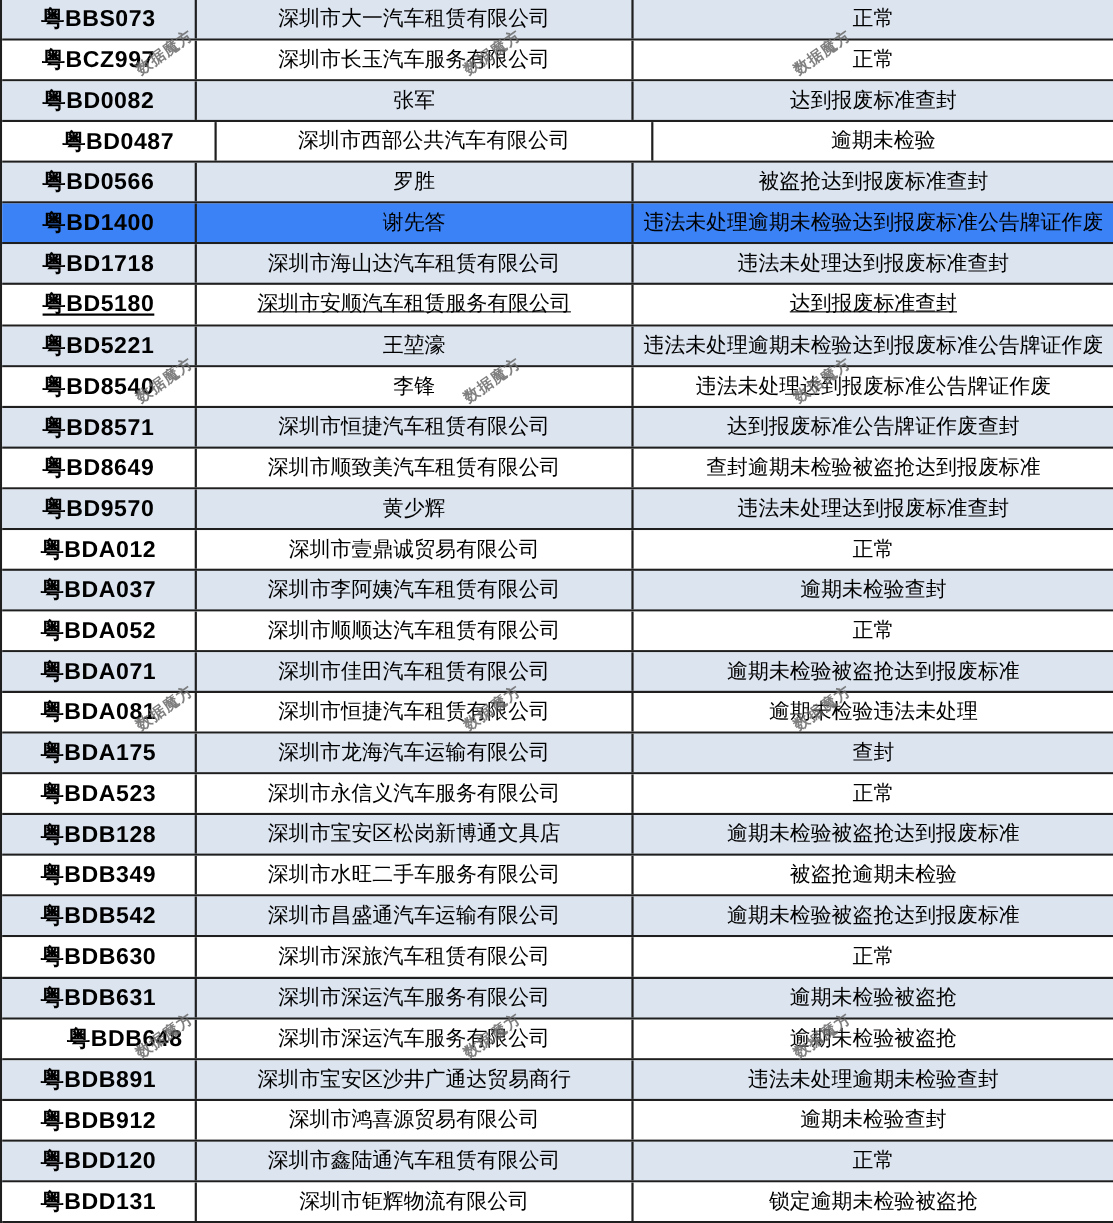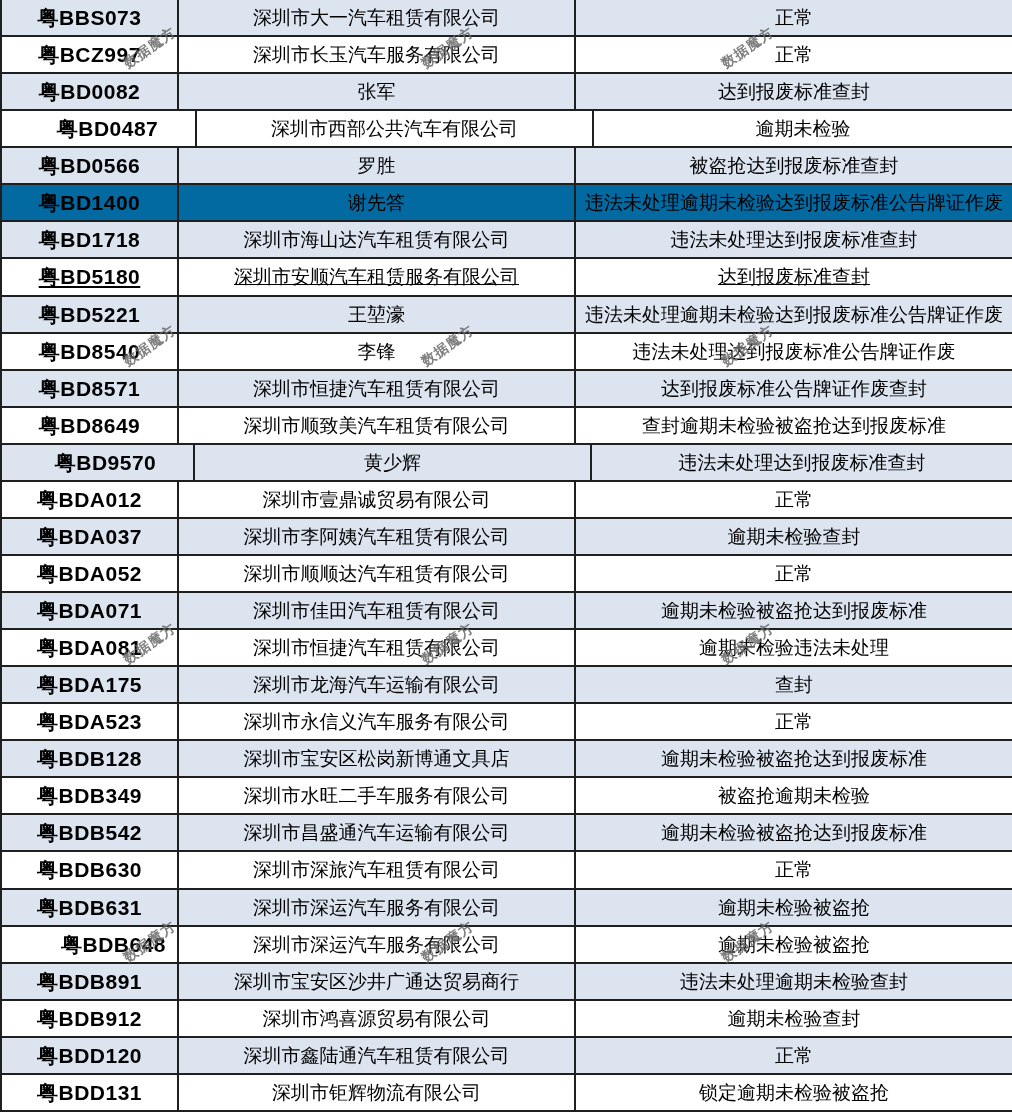--- a/index.html
+++ b/index.html
@@ -94,21 +94,21 @@
       <div class="row" style="background: rgb(255, 255, 255); border-bottom-color: rgb(31, 31, 31); padding-left: 18px;">
         <div class="cell c1" style="border-right-color: rgb(31, 31, 31);">粤BD0487</div>
         <div class="cell c2" style="border-right-color: rgb(31, 31, 31);">深圳市西部公共汽车有限公司</div>
         <div class="cell c3">逾期未检验</div>
       </div>
       <div class="row" style="background: rgb(220, 228, 239); border-bottom-color: rgb(31, 31, 31);">
         <div class="cell c1" style="border-right-color: rgb(31, 31, 31);">粤BD0566</div>
         <div class="cell c2" style="border-right-color: rgb(31, 31, 31);">罗胜</div>
         <div class="cell c3">被盗抢达到报废标准查封</div>
       </div>
-      <div class="row" style="background: #0369a1; border-bottom-color: rgb(31, 31, 31);">
+      <div class="row" style="background: #3b82f6; border-bottom-color: rgb(31, 31, 31);">
         <div class="cell c1" style="border-right-color: rgb(31, 31, 31);">粤BD1400</div>
         <div class="cell c2" style="border-right-color: rgb(31, 31, 31);">谢先答</div>
         <div class="cell c3">违法未处理逾期未检验达到报废标准公告牌证作废</div>
       </div>
       <div class="row" style="background: rgb(220, 228, 239); border-bottom-color: rgb(31, 31, 31);">
         <div class="cell c1" style="border-right-color: rgb(31, 31, 31);">粤BD1718</div>
         <div class="cell c2" style="border-right-color: rgb(31, 31, 31);">深圳市海山达汽车租赁有限公司</div>
         <div class="cell c3">违法未处理达到报废标准查封</div>
       </div>
       <div class="row" style="background: rgb(255, 255, 255); border-bottom-color: rgb(31, 31, 31); text-decoration: underline;">
@@ -129,21 +129,21 @@
       <div class="row" style="background: rgb(220, 228, 239); border-bottom-color: rgb(31, 31, 31);">
         <div class="cell c1" style="border-right-color: rgb(31, 31, 31);">粤BD8571</div>
         <div class="cell c2" style="border-right-color: rgb(31, 31, 31);">深圳市恒捷汽车租赁有限公司</div>
         <div class="cell c3">达到报废标准公告牌证作废查封</div>
       </div>
       <div class="row" style="background: rgb(255, 255, 255); border-bottom-color: rgb(31, 31, 31);">
         <div class="cell c1" style="border-right-color: rgb(31, 31, 31);">粤BD8649</div>
         <div class="cell c2" style="border-right-color: rgb(31, 31, 31);">深圳市顺致美汽车租赁有限公司</div>
         <div class="cell c3">查封逾期未检验被盗抢达到报废标准</div>
       </div>
-      <div class="row" style="background: rgb(220, 228, 239); border-bottom-color: rgb(31, 31, 31); padding-left: 16px;">
+      <div class="row" style="background: rgb(220, 228, 239); border-bottom-color: rgb(31, 31, 31);">
         <div class="cell c1" style="border-right-color: rgb(31, 31, 31);">粤BD9570</div>
         <div class="cell c2" style="border-right-color: rgb(31, 31, 31);">黄少辉</div>
         <div class="cell c3">违法未处理达到报废标准查封</div>
       </div>
       <div class="row" style="background: rgb(255, 255, 255); border-bottom-color: rgb(31, 31, 31);">
         <div class="cell c1" style="border-right-color: rgb(31, 31, 31);">粤BDA012</div>
         <div class="cell c2" style="border-right-color: rgb(31, 31, 31);">深圳市壹鼎诚贸易有限公司</div>
         <div class="cell c3">正常</div>
       </div>
       <div class="row" style="background: rgb(220, 228, 239); border-bottom-color: rgb(31, 31, 31);">

